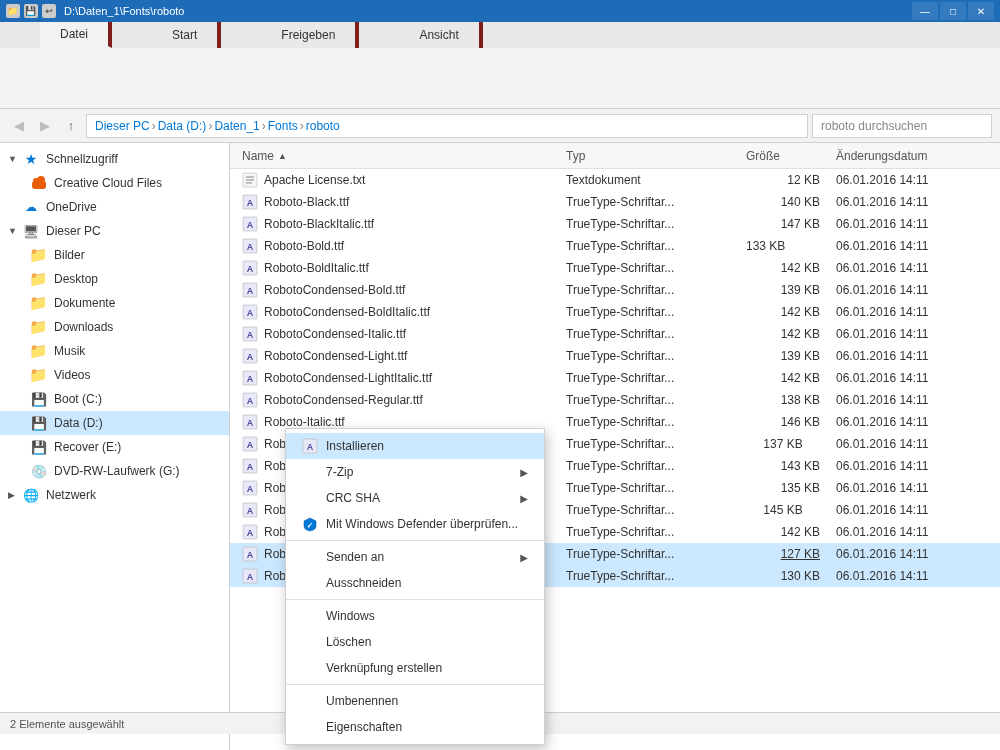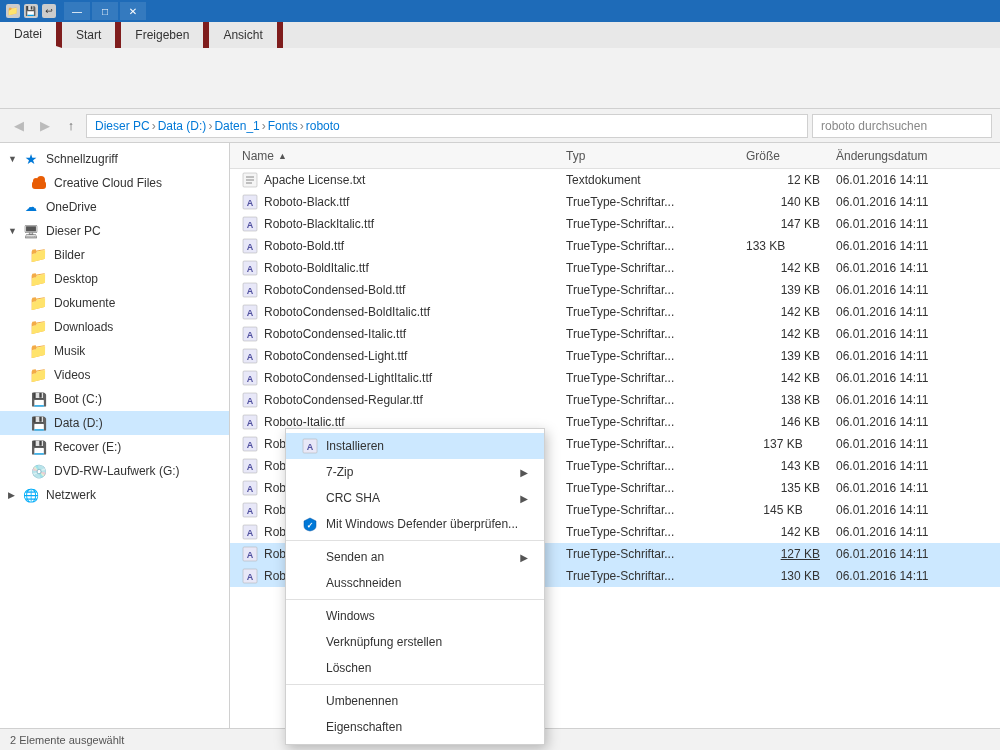--- a/index.html
+++ b/index.html
@@ -18,27 +18,28 @@
     .title-bar-icons { display: flex; gap: 4px; margin-right: 8px; }
     .title-bar-icon { width: 14px; height: 14px; background: #ccc; border-radius: 2px; display: flex; align-items: center; justify-content: center; font-size: 9px; color: #333; }
     .title-bar-title { flex: 1; }
     .title-bar-controls { display: flex; gap: 2px; }
     .title-bar-btn { width: 26px; height: 18px; background: rgba(255,255,255,0.1); display: flex; align-items: center; justify-content: center; font-size: 10px; color: white; cursor: pointer; }
 
     
     .ribbon { background: #f2f2f2; border-bottom: 1px solid #d0d0d0; }
     .ribbon-tabs { display: flex; height: 26px; background: #e8e8e8; }
     .ribbon-tab {
-      padding: 0 14px;
+      padding: 0 20px;
       display: flex;
       align-items: center;
       font-size: 12px;
       cursor: pointer;
-      border-right: 6px solid #7f1d1d;
+      border-right: 4px solid #7f1d1d;
       color: #333;
+      margin-left: 40px;
     }
     .ribbon-tab.active { background: #f2f2f2; border-bottom: 2px solid #f2f2f2; }
     .ribbon-content { height: 60px; display: flex; align-items: center; padding: 4px 8px; gap: 4px; }
 
     
     .address-bar {
       height: 34px;
       background: #f2f2f2;
       border-bottom: 1px solid #d0d0d0;
       display: flex;
@@ -153,32 +154,33 @@
     }
     .ctx-item.highlighted { background: #cce8ff; }
     .ctx-separator { height: 1px; background: #e0e0e0; margin: 3px 0; }
     .ctx-arrow { margin-left: auto; font-size: 10px; color: #555; }
     .ctx-icon { width: 16px; height: 16px; flex-shrink: 0; display: flex; align-items: center; justify-content: center; }
 
     
     .status-bar {
       height: 22px; background: #f2f2f2; border-top: 1px solid #d0d0d0;
       display: flex; align-items: center; padding: 0 10px;
-      font-size: 11px; color: #555; position: absolute; bottom: 0; width: 100%;
+      font-size: 11px; color: #555; position: absolute; bottom: 16px; width: 100%;
     }
   </style>
 </head>
 <body>
 
 <div class="title-bar">
   <div class="title-bar-icons">
     <div class="title-bar-icon">📁</div>
     <div class="title-bar-icon">💾</div>
     <div class="title-bar-icon">↩</div>
   </div>
+  <span class="title-bar-title">D:\Daten_1\Fonts\roboto</span>
   <div class="title-bar-controls">
     <div class="title-bar-btn">—</div>
     <div class="title-bar-btn">□</div>
     <div class="title-bar-btn close">✕</div>
   </div>
 </div>
 
 <div class="ribbon">
   <div class="ribbon-tabs">
     <div class="ribbon-tab active">Datei</div>
@@ -606,26 +608,26 @@
 
     </div>
     <div class="ctx-separator"></div>
     <div class="ctx-item">
       <span class="ctx-icon"></span>
       <span>Windows</span>
 
     </div>
     <div class="ctx-item">
       <span class="ctx-icon"></span>
+      <span>Löschen</span>
+
+    </div>
+    <div class="ctx-item">
+      <span class="ctx-icon"></span>
       <span>Verknüpfung erstellen</span>
-
-    </div>
-    <div class="ctx-item">
-      <span class="ctx-icon"></span>
-      <span>Löschen</span>
 
     </div>
     <div class="ctx-separator"></div>
     <div class="ctx-item">
       <span class="ctx-icon"></span>
       <span>Umbenennen</span>
 
     </div>
     <div class="ctx-item">
       <span class="ctx-icon"></span>

